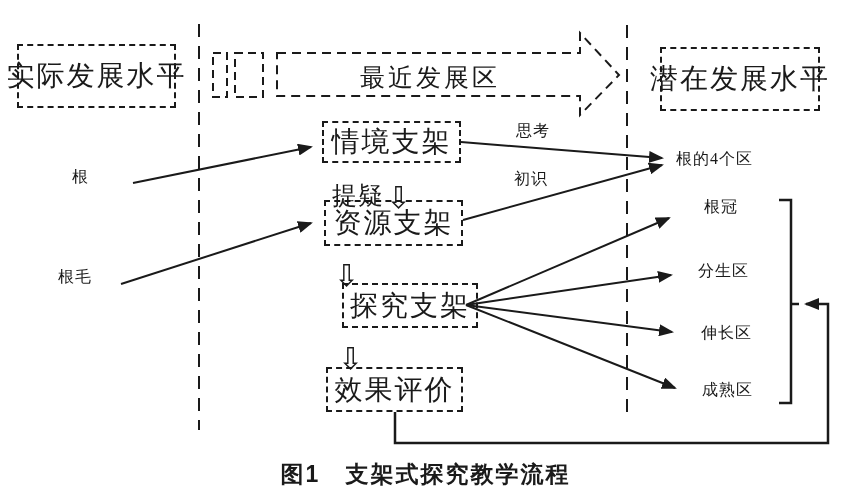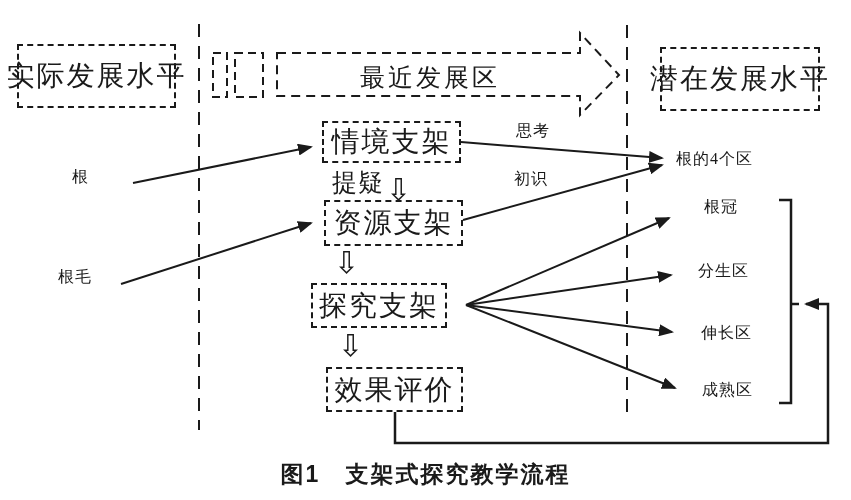--- a/index.html
+++ b/index.html
@@ -9,22 +9,22 @@
   }
   #stage{position:absolute;inset:0;width:851px;height:500px;}
   svg.lines{position:absolute;left:0;top:0;z-index:1;}
   .dbox{
     position:absolute;z-index:2;border:2px dashed #1a1a1a;background:transparent;
     display:flex;align-items:center;justify-content:center;
     font-size:28px;letter-spacing:2px;white-space:nowrap;box-sizing:border-box;
   }
   .lbl{position:absolute;z-index:3;font-size:16px;white-space:nowrap;letter-spacing:1px;}
   .step{
-    position:absolute;z-index:3;display:flex;align-items:flex-end;
-    font-size:25px;white-space:nowrap;letter-spacing:1px;
+    position:absolute;z-index:3;display:flex;align-items:center;
+    font-size:25px;white-space:nowrap;letter-spacing:1px;margin-top:13px;
   }
   .step .hollow-arrow{
     font-family:"DejaVu Sans",sans-serif;font-size:30px;line-height:22px;
     margin-left:2px;position:relative;top:2px;
   }
   .zpd-label{
     position:absolute;z-index:3;left:290px;top:61px;width:280px;text-align:center;
     font-size:25px;letter-spacing:3px;
   }
   .caption{
@@ -79,21 +79,21 @@
   </div>
 
   <div class="dbox" style="left:322px;top:121px;width:139px;height:42px;">
     <span>情境支架</span>
   </div>
 
   <div class="dbox" style="left:324px;top:200px;width:139px;height:46px;">
     <span>资源支架</span>
   </div>
 
-  <div class="dbox" style="left:311px;top:283px;width:136px;height:45px;">
+  <div class="dbox" style="left:342px;top:283px;width:136px;height:45px;">
     <span>探究支架</span>
   </div>
 
   <div class="dbox" style="left:326px;top:367px;width:137px;height:45px;">
     <span>效果评价</span>
   </div>
 
   <div class="zpd-label">最近发展区</div>
 
   <div class="lbl" style="left:72px;top:167px;">根</div>

